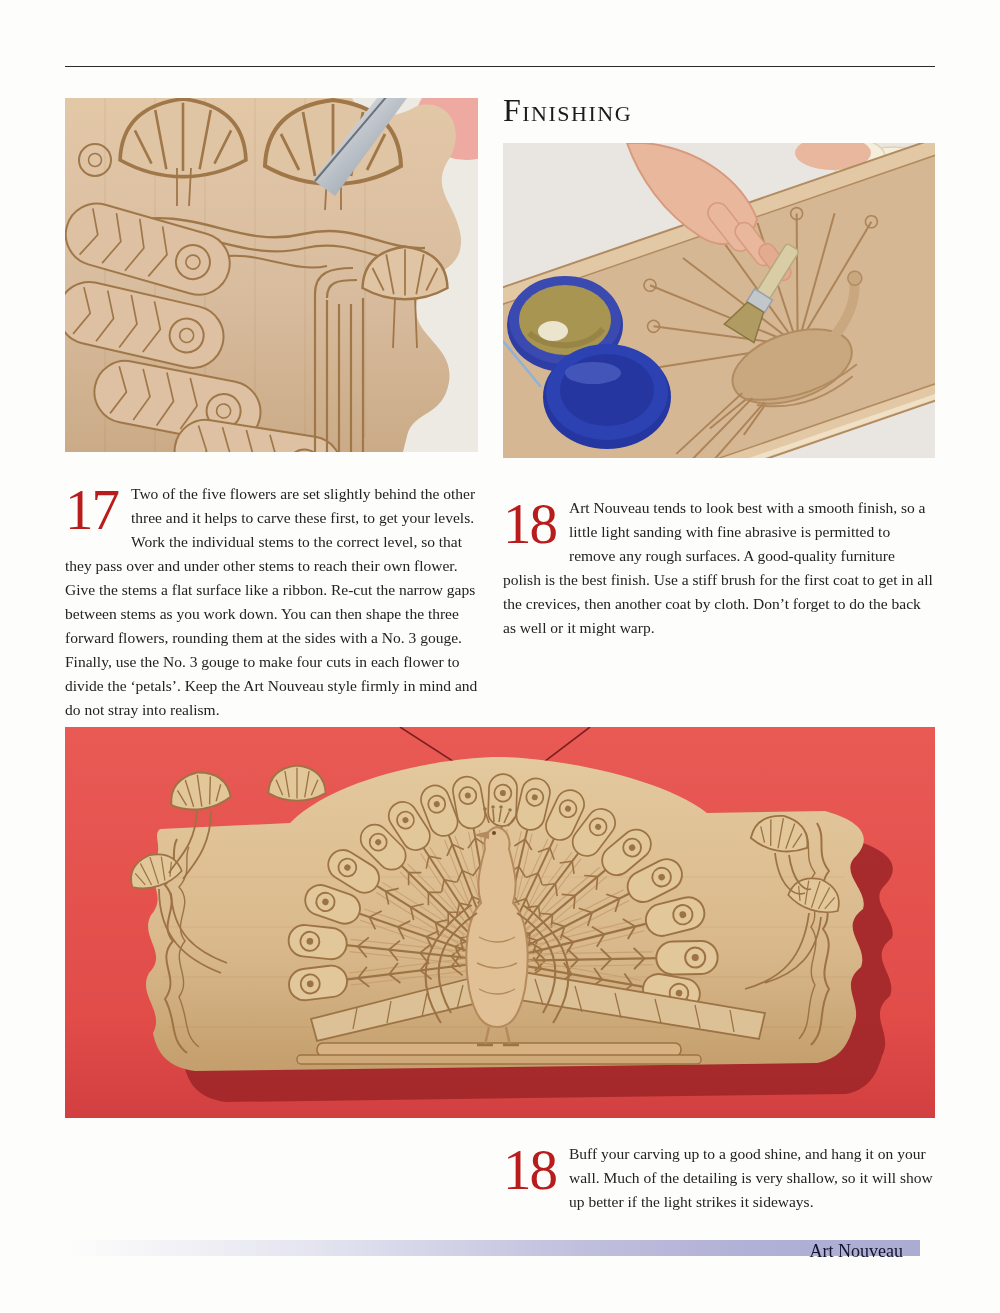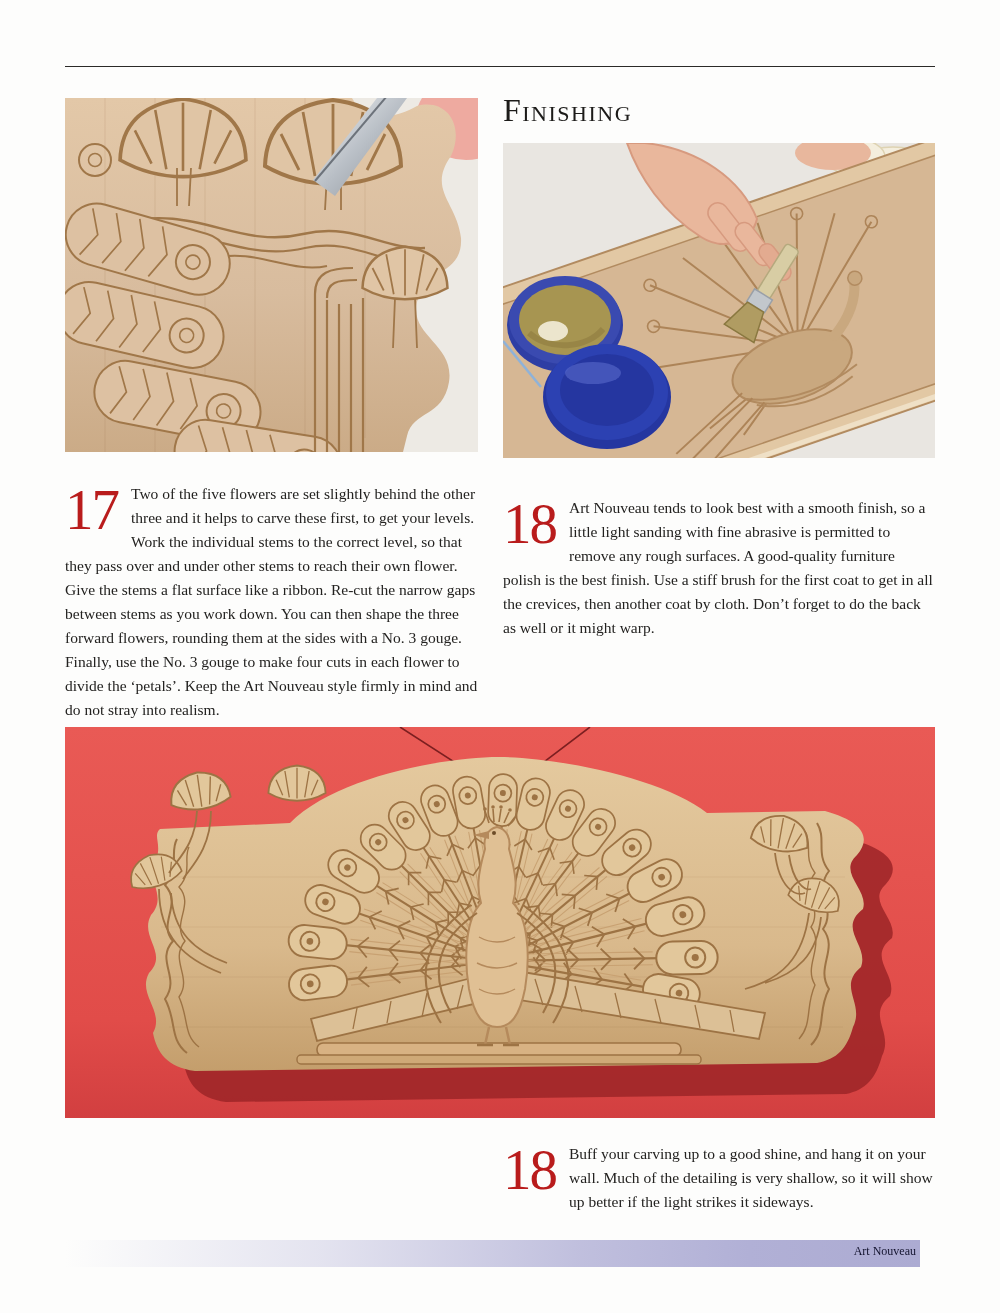--- a/index.html
+++ b/index.html
@@ -36,25 +36,25 @@
   .step { position:absolute; font-size:15.5px; line-height:24px; color:#232220; }
   #step-17 { left:65px;  top:482px; width:413px; }
   #step-18 { left:503px; top:496px; width:432px; }
   #step-19 { left:503px; top:1142px; width:432px; }
   .step-number {
     float:left; font-size:57px; line-height:45px;
     margin:5px 13px 0 0; letter-spacing:-2px; color:#b91c1c;
   }
   
   .footer-tab {
-    position:absolute; left:65px; top:1240px; width:855px; height:27px;
+    position:absolute; left:65px; top:1240px; width:855px; height:16px;
     background:linear-gradient(90deg, rgba(180,179,216,0) 0%, rgba(180,179,216,0.35) 30%,
                rgba(177,176,214,0.8) 60%, #b1b0d6 80%, #acabd2 100%);
-    text-align:right; line-height:23px; font-size:12px; color:#13132e;
-    padding-right:4px;
+    text-align:right; line-height:23px; font-size:18px; color:#13132e;
+    padding-right:17px;
   }
 </style>
 </head>
 <body>
 
 <div class="page">
 
   <div class="head-rule"></div>
 
   <div class="section-heading">Finishing</div>

